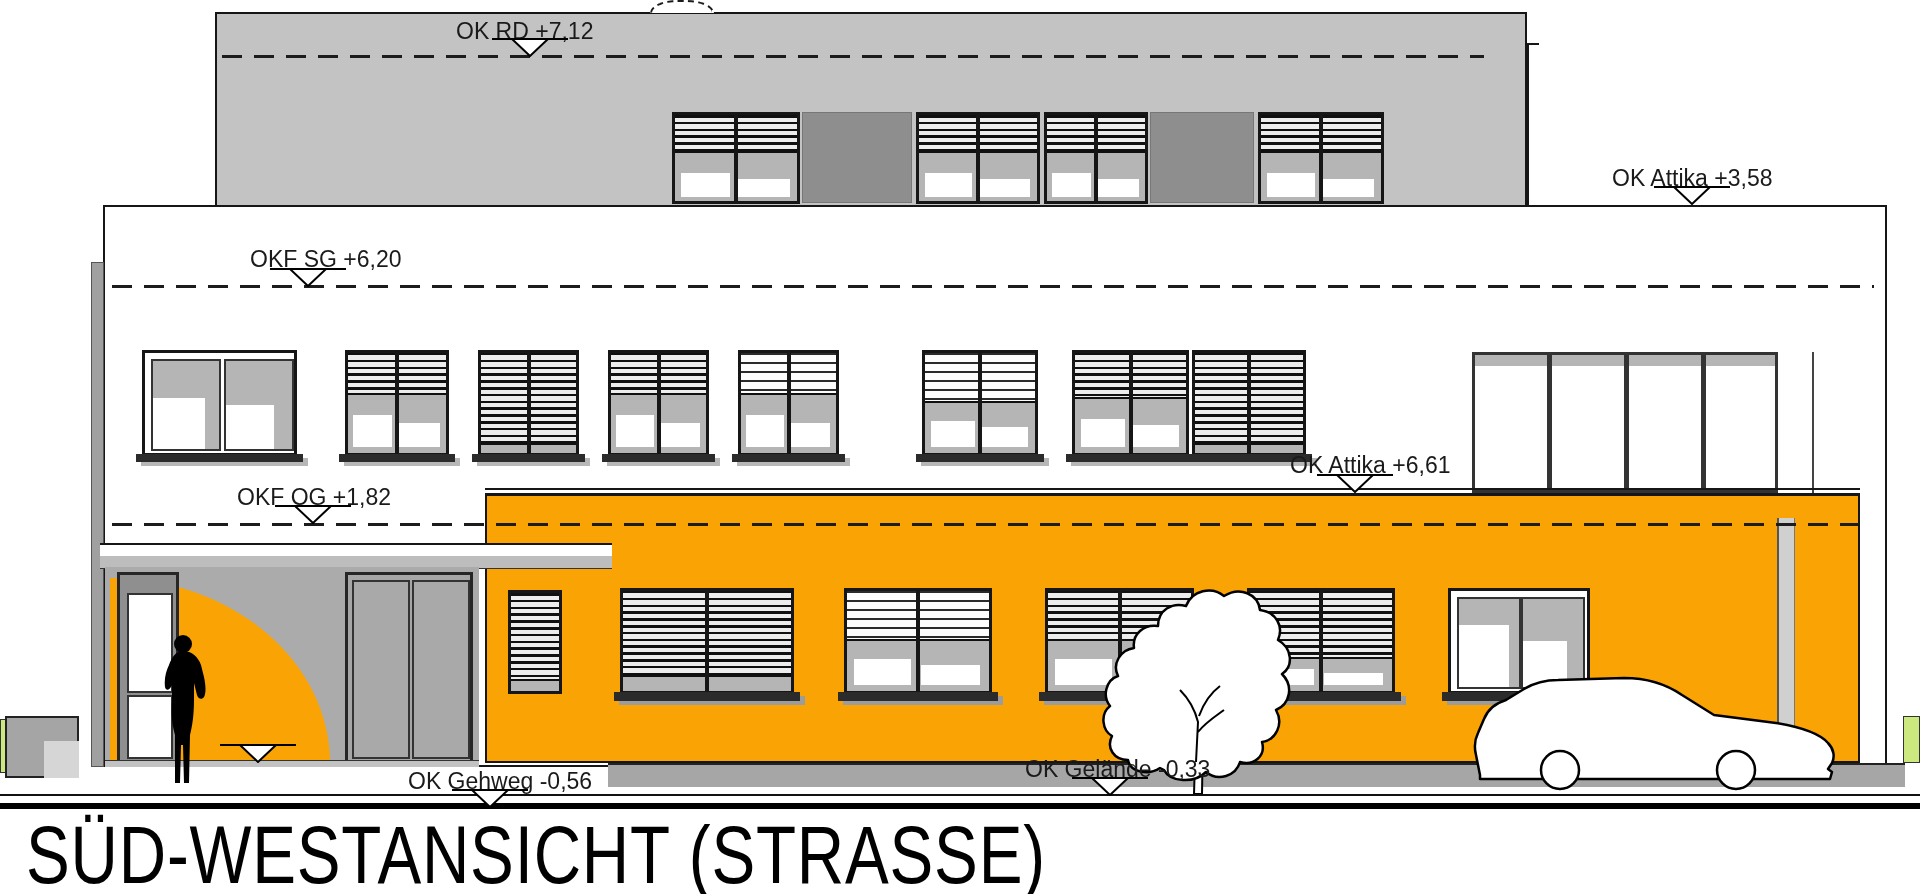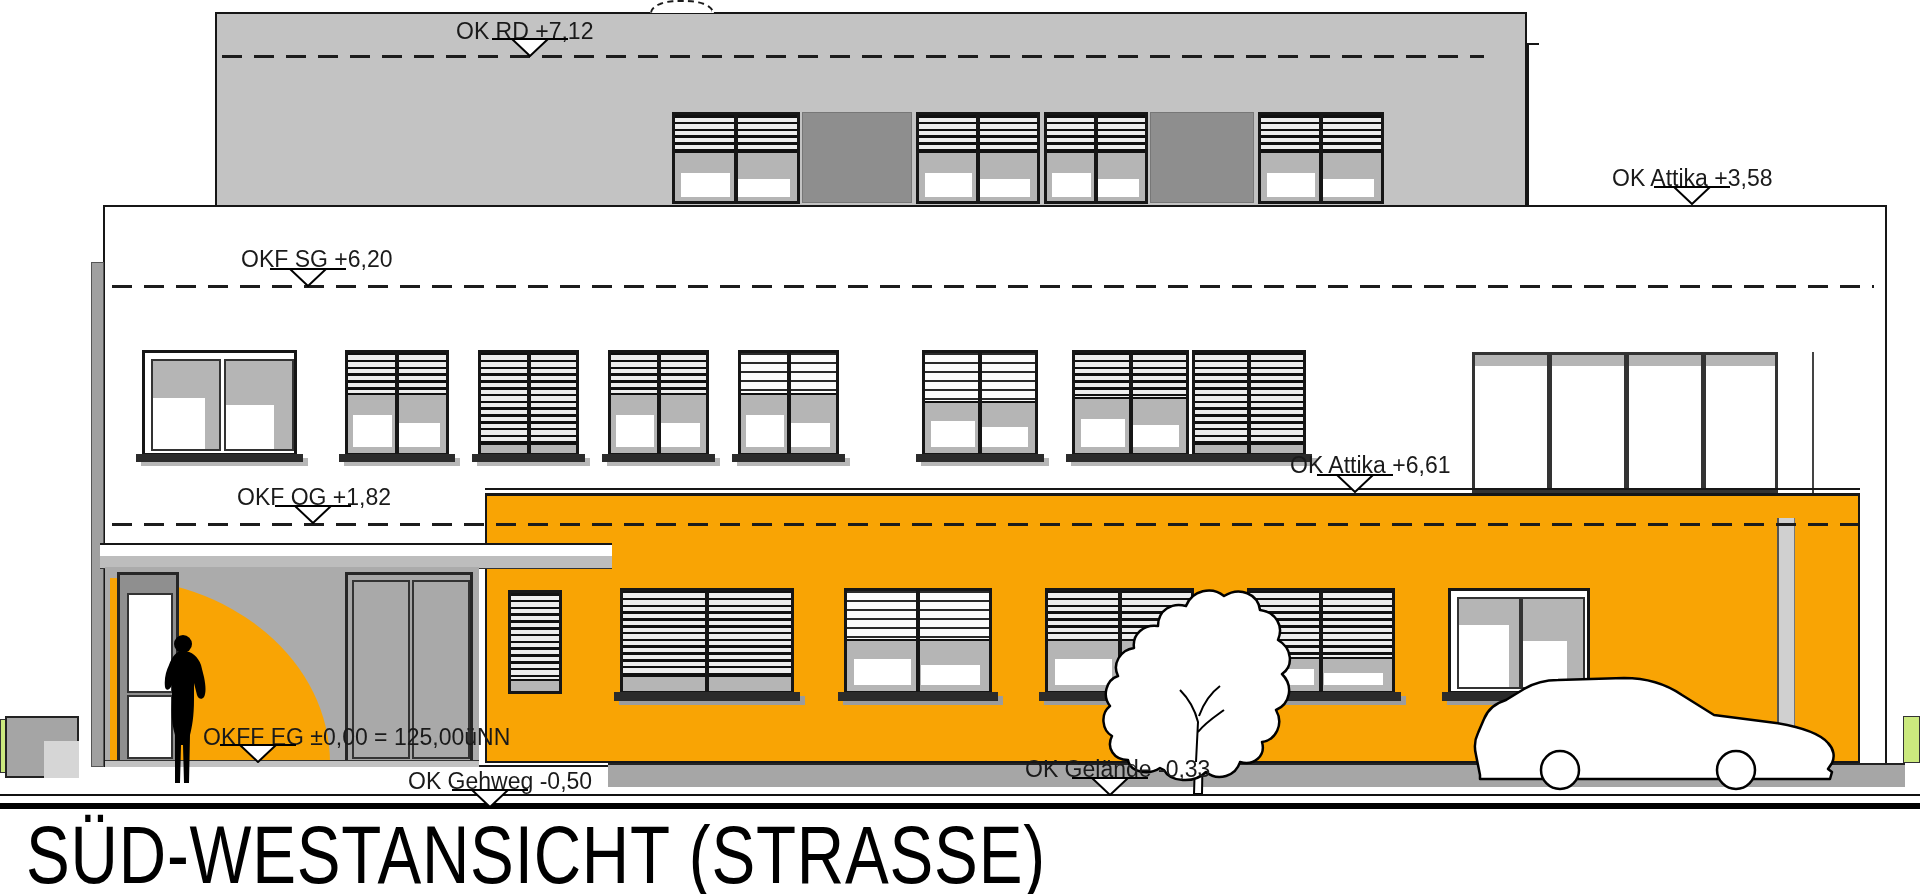--- a/index.html
+++ b/index.html
@@ -261,45 +261,44 @@
   <svg class="tri" style="left:510px;top:38px;" width="40" height="19" viewBox="0 0 40 19">
       <polygon points="2,1 38,1 20,18"></polygon>
     </svg>
 
   <div class="lvl" style="left:1612px;top:165px;">OK Attika +3,58</div>
   <div class="tick" style="left:1654px;top:186px;"></div>
   <svg class="tri" style="left:1672px;top:186px;" width="40" height="19" viewBox="0 0 40 19">
       <polygon points="2,1 38,1 20,18"></polygon>
     </svg>
 
-  <div class="lvl" style="left:241px;top:246px;">OKF SG +6,20</div>
+  <div class="lvl" style="left:250px;top:246px;">OKF SG +6,20</div>
   <div class="tick" style="left:270px;top:268px;"></div>
   <svg class="tri" style="left:288px;top:268px;" width="40" height="19" viewBox="0 0 40 19">
       <polygon points="2,1 38,1 20,18"></polygon>
     </svg>
 
   <div class="lvl" style="left:1290px;top:452px;">OK Attika +6,61</div>
   <div class="tick" style="left:1317px;top:474px;"></div>
   <svg class="tri" style="left:1335px;top:474px;" width="40" height="19" viewBox="0 0 40 19">
       <polygon points="2,1 38,1 20,18"></polygon>
     </svg>
 
   <div class="lvl" style="left:237px;top:484px;">OKF OG +1,82</div>
   <div class="tick" style="left:275px;top:505px;"></div>
   <svg class="tri" style="left:293px;top:505px;" width="40" height="19" viewBox="0 0 40 19">
       <polygon points="2,1 38,1 20,18"></polygon>
     </svg>
 
-  <div class="lvl" style="left:203px;top:724px;">OKFF EG ±0,00 = 125,00üNN</div>
   <div class="tick" style="left:220px;top:744px;"></div>
   <svg class="tri" style="left:238px;top:744px;" width="40" height="19" viewBox="0 0 40 19">
       <polygon points="2,1 38,1 20,18"></polygon>
     </svg>
 
-  <div class="lvl" style="left:408px;top:768px;">OK Gehweg -0,50</div>
+  <div class="lvl" style="left:408px;top:768px;">OK Gehweg -0,56</div>
   <div class="tick" style="left:452px;top:789px;"></div>
   <svg class="tri" style="left:470px;top:789px;" width="40" height="19" viewBox="0 0 40 19">
       <polygon points="2,1 38,1 20,18"></polygon>
     </svg>
 
   <div class="lvl" style="left:1025px;top:756px;">OK Gelände -0,33</div>
   <div class="tick" style="left:1072px;top:777px;"></div>
   <svg class="tri" style="left:1090px;top:777px;" width="40" height="19" viewBox="0 0 40 19">
       <polygon points="2,1 38,1 20,18"></polygon>
     </svg>

